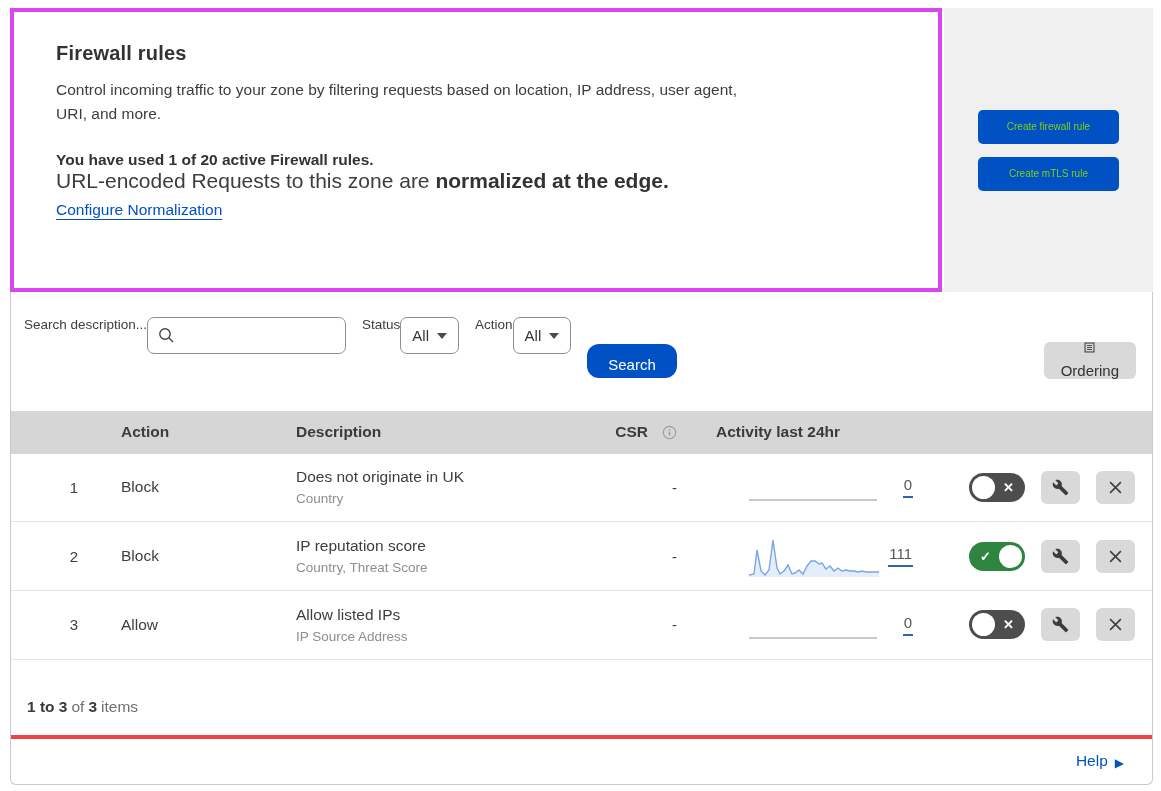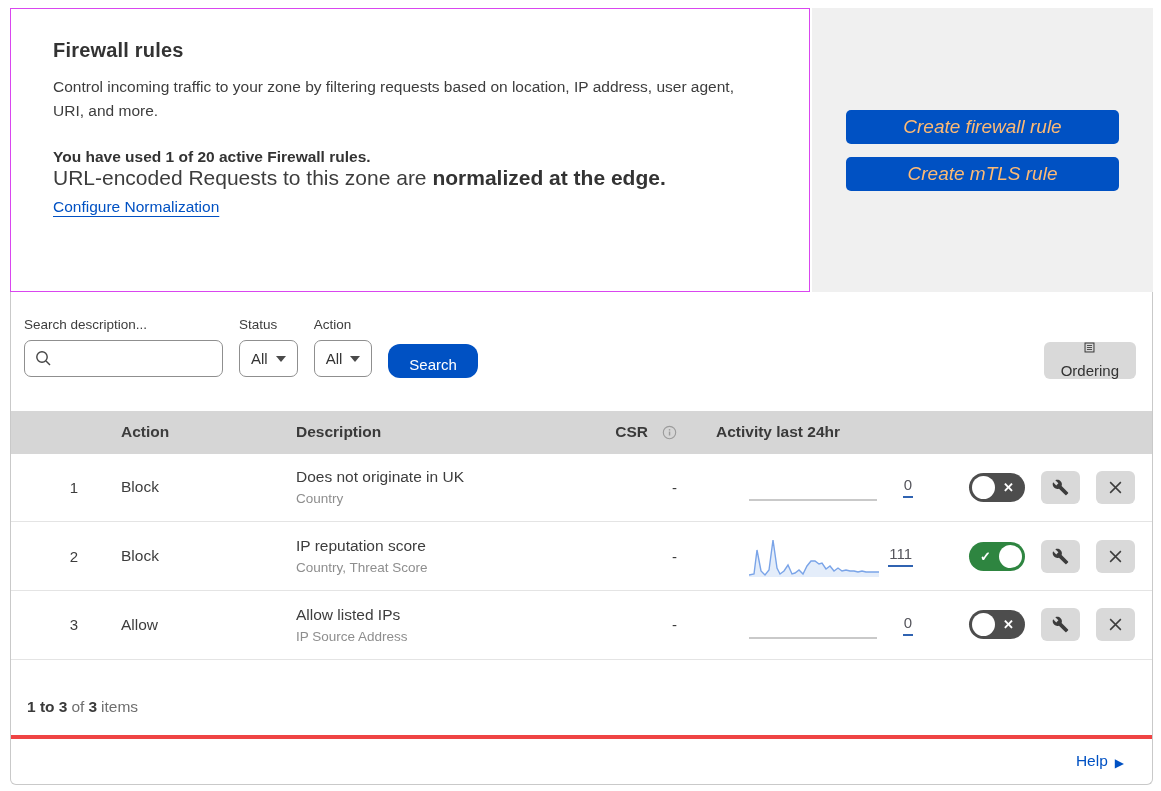--- a/index.html
+++ b/index.html
@@ -8,54 +8,54 @@
     font-family: "Liberation Sans", sans-serif;
     color: #3d3d3d;
     width: 1161px; height: 791px;
     position: relative;
   }
   .page { padding: 8px 8px 6px 10px; width: 1161px; height: 791px; }
 
   
   .top-row { display: flex; height: 284px; }
   .intro-card {
-    width: 800px; background: #fff;
-    border: 1px solid #d946ef;
+    width: 932px; background: #fff;
+    border: 4px solid #d946ef;
     padding: 30px 42px 0 42px;
   }
   .intro-title { font-size: 20px; font-weight: bold; color: #333; letter-spacing: .2px; }
   .intro-desc { margin-top: 13px; font-size: 15.5px; line-height: 24px; color: #3d3d3d; max-width: 700px; }
   .intro-usage { margin-top: 25px; font-size: 15.5px; font-weight: bold; color: #333; }
   .intro-norm { font-size: 21px; color: #3d3d3d; }
   .intro-norm b { color: #333; }
   .norm-link {
     display: inline-block; margin-top: 8px; font-size: 15.5px;
     color: var(--accent-blue, #0051c3); text-decoration: underline; text-underline-offset: 4px;
     cursor: pointer;
   }
   .actions-panel {
     flex: 1; margin-left: 2px; background: var(--panel-gray, #f0f0f0);
     display: flex; flex-direction: column; justify-content: center; align-items: stretch;
     padding: 0 34px; gap: 13px;
   }
   .btn-primary {
-    background: var(--accent-blue, #0051c3); color: #fdba74; border: none; border-radius: 5px;
-    height: 34px; font-size: 19px; font-family: inherit; cursor: pointer; width: 100%; font-style: italic;
+    background: var(--accent-blue, #0051c3); color: #84cc16; border: none; border-radius: 5px;
+    height: 34px; font-size: 10px; font-family: inherit; cursor: pointer; width: 100%;
   }
 
   
   .main-card {
     margin-top: 0; border: 1px solid #c9c9c9; border-top: none;
     border-radius: 0 0 6px 6px; background: #fff; height: 493px;
     display: flex; flex-direction: column;
   }
 
   
   .filter-bar { display: flex; align-items: flex-start; padding: 25px 16px 0 13px; height: 121px; }
-  .field-group { display: flex; flex-direction: column; }
+  .field-group { display: flex; flex-direction: row; }
   .field-label { font-size: 13.5px; color: #3d3d3d; margin-bottom: 8px; }
   .search-wrap { position: relative; }
   .search-input {
     width: 199px; height: 37px; border: 1px solid #8f8f8f; border-radius: 7px;
     padding: 0 10px 0 36px; font-size: 15px; font-family: inherit; color: #333; background:#fff;
   }
   .search-glyph { position: absolute; left: 11px; top: 10px; }
   .dropdown {
     height: 37px; border: 1px solid #8f8f8f; border-radius: 7px; background: #fff;
     display: flex; align-items: center; gap: 8px; padding: 0 11px; font-size: 15px; color:#333;

